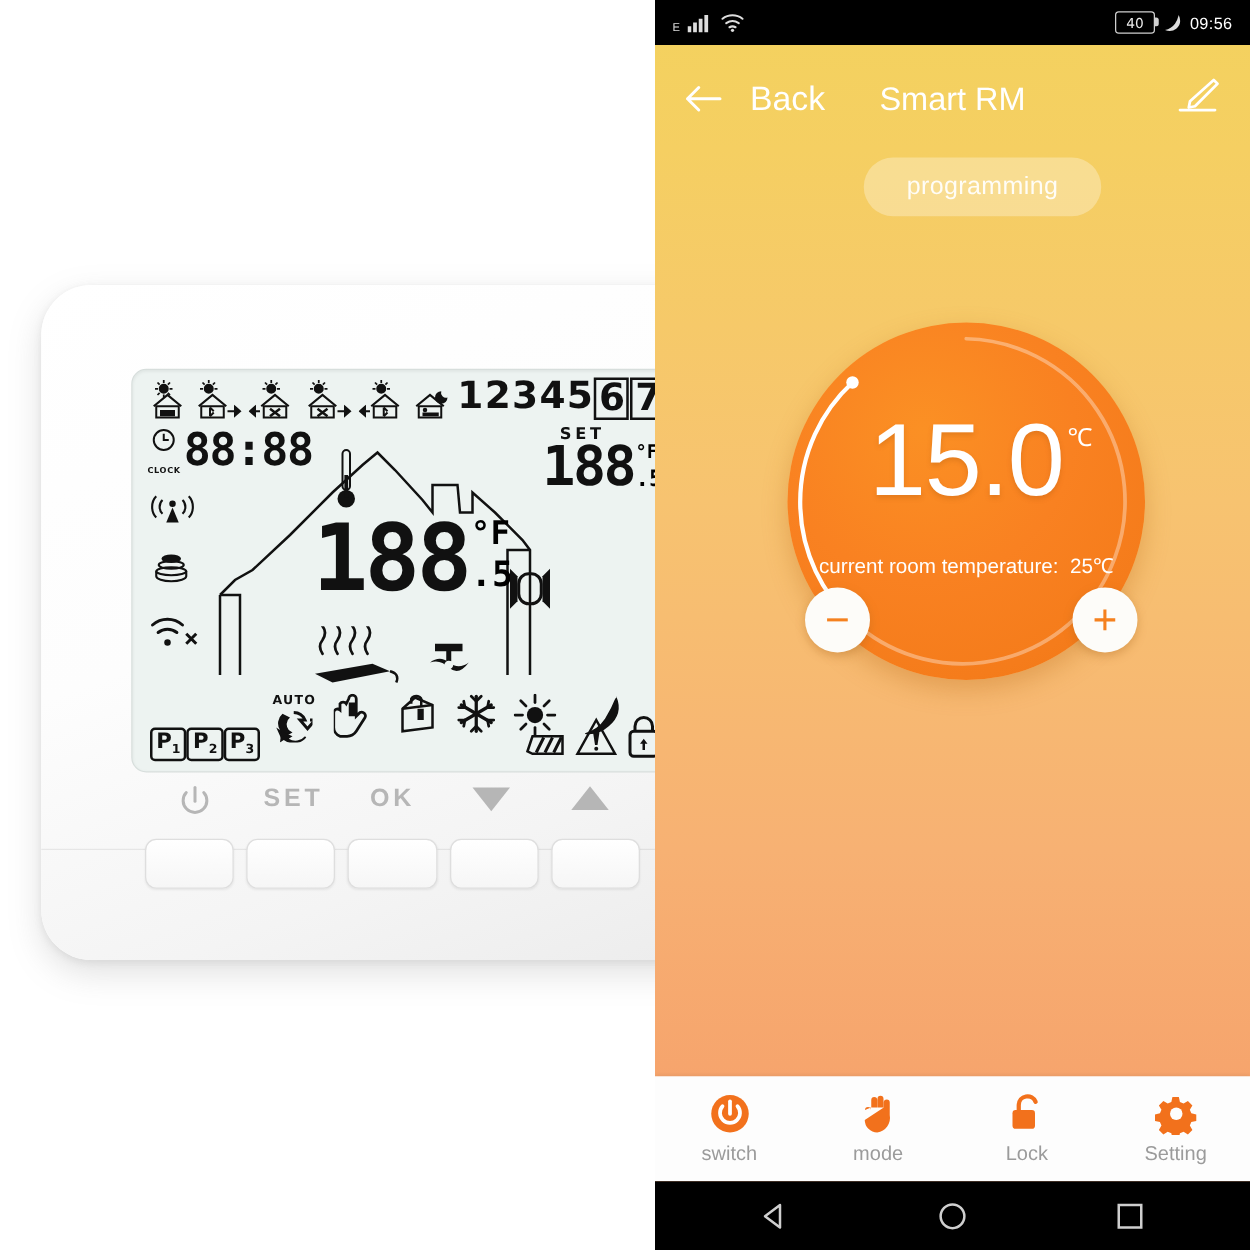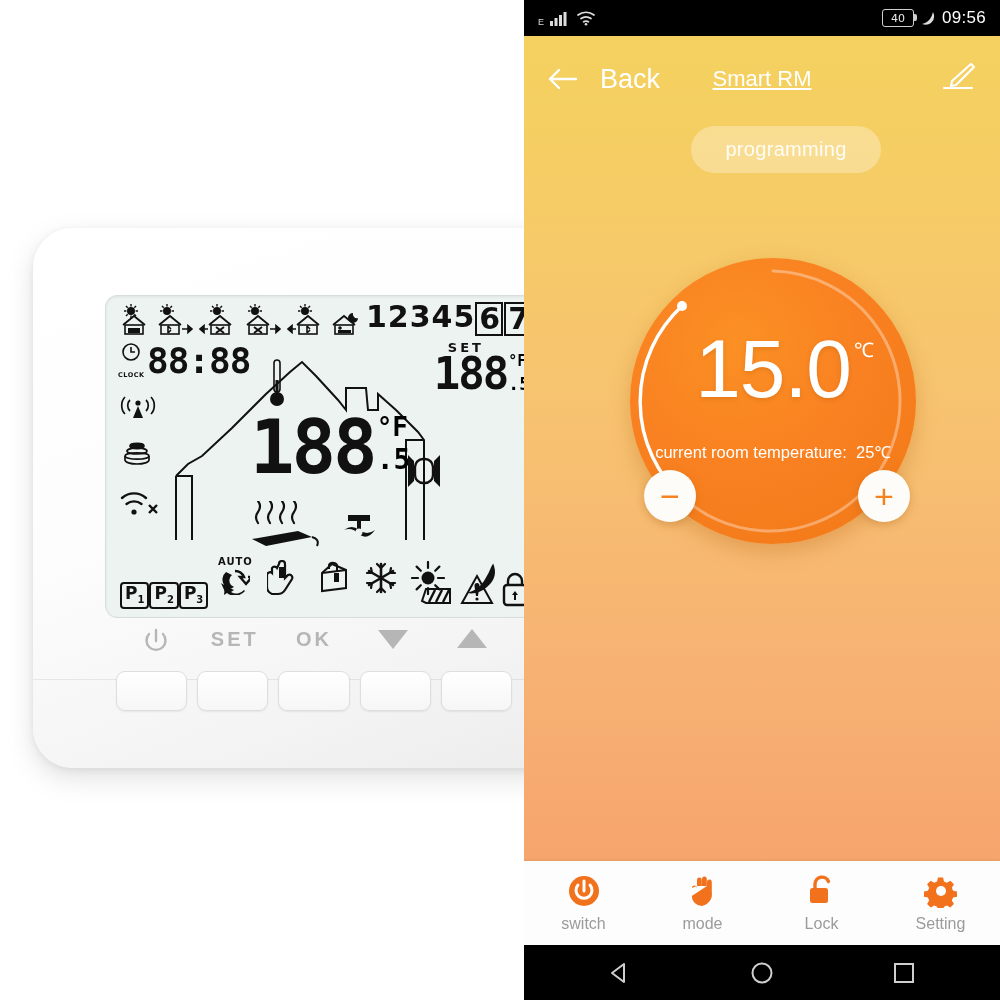--- a/index.html
+++ b/index.html
@@ -93,21 +93,21 @@
   .set-unit .deg{font-size:15px;font-weight:700;line-height:.8;font-family:"DejaVu Sans Mono", monospace;}
   .set-unit .dec{font-size:18px;font-weight:700;margin-top:6px;font-family:"DejaVu Sans Mono", monospace;}
 
   
   .pblocks{position:absolute;left:14px;bottom:8px;display:flex;}
   .pblock{
     border:2px solid #111;border-radius:4px;padding:1px 3px;
     font-family:"DejaVu Sans", sans-serif;font-size:17px;font-weight:700;color:#111;line-height:1.05;
   }
   .pblock sub{font-size:10px;}
-  .mode-icons{position:absolute;left:112px;bottom:18px;display:flex;align-items:center;gap:14px;}
+  .mode-icons{position:absolute;left:112px;bottom:18px;display:flex;align-items:flex-start;gap:14px;}
   .right-icons{position:absolute;right:10px;bottom:10px;display:flex;align-items:flex-end;gap:6px;}
 
   
   .btn-labels{position:absolute;left:83px;top:400px;width:396px;display:flex;}
   .btn-labels>div{flex:1;text-align:center;color:#b6b6b6;font-size:20px;font-weight:700;letter-spacing:3px;}
   .btn-row{position:absolute;left:83px;top:443px;width:396px;display:flex;gap:10px;}
   .pbtn{
     flex:1;height:38px;border-radius:9px;
     background:linear-gradient(180deg,#ffffff,#f6f6f6);
     border:1px solid #dedede;
@@ -120,36 +120,36 @@
     background:linear-gradient(180deg,#f3d25e 0%,#f5cf62 12%,#f7c370 40%,#f7b173 68%,#f6a36c 88%,#f5a06a 100%);
     overflow:hidden;
   }
   .statusbar{
     position:absolute;left:0;top:0;width:100%;height:36px;background:#000;
     display:flex;align-items:center;justify-content:space-between;
     padding:0 14px;box-sizing:border-box;color:#fff;
   }
   .sb-left{display:flex;align-items:center;gap:6px;}
   .sb-right{display:flex;align-items:center;gap:7px;}
-  .sb-time{font-size:17px;color:#fff;letter-spacing:.3px;}
+  .sb-time{font-size:13px;color:#fff;letter-spacing:.3px;}
   .battery{
     position:relative;border:1.6px solid #cfcfcf;border-radius:3px;
     width:30px;height:16px;display:flex;align-items:center;justify-content:center;
   }
   .battery:after{content:"";position:absolute;right:-4px;top:4px;width:2.5px;height:7px;background:#cfcfcf;border-radius:0 2px 2px 0;}
   .battery span{font-size:11px;color:#eaeaea;font-family:"DejaVu Sans", sans-serif;line-height:1;}
 
   .appbar{
     position:absolute;left:0;top:36px;width:100%;height:86px;
     display:flex;align-items:center;box-sizing:border-box;padding:0 24px;
   }
   .back{display:flex;align-items:center;gap:22px;color:#fff;}
   .back .t{font-size:27px;color:#fff;}
   .apptitle{
-    position:absolute;left:0;right:0;text-align:center;font-size:22px;color:#fff;pointer-events:none;text-decoration:underline;
+    position:absolute;left:0;right:0;text-align:center;font-size:26px;color:#fff;pointer-events:none;
   }
   .edit{margin-left:auto;z-index:2;}
 
   .prog-wrap{position:absolute;left:0;top:126px;width:100%;display:flex;justify-content:center;margin-left:24px;}
   .prog-btn{
     background:rgba(255,255,255,.30);
     color:rgba(255,255,255,.92);
     border-radius:26px;padding:12px 34px;font-size:20px;
     letter-spacing:.3px;
   }

